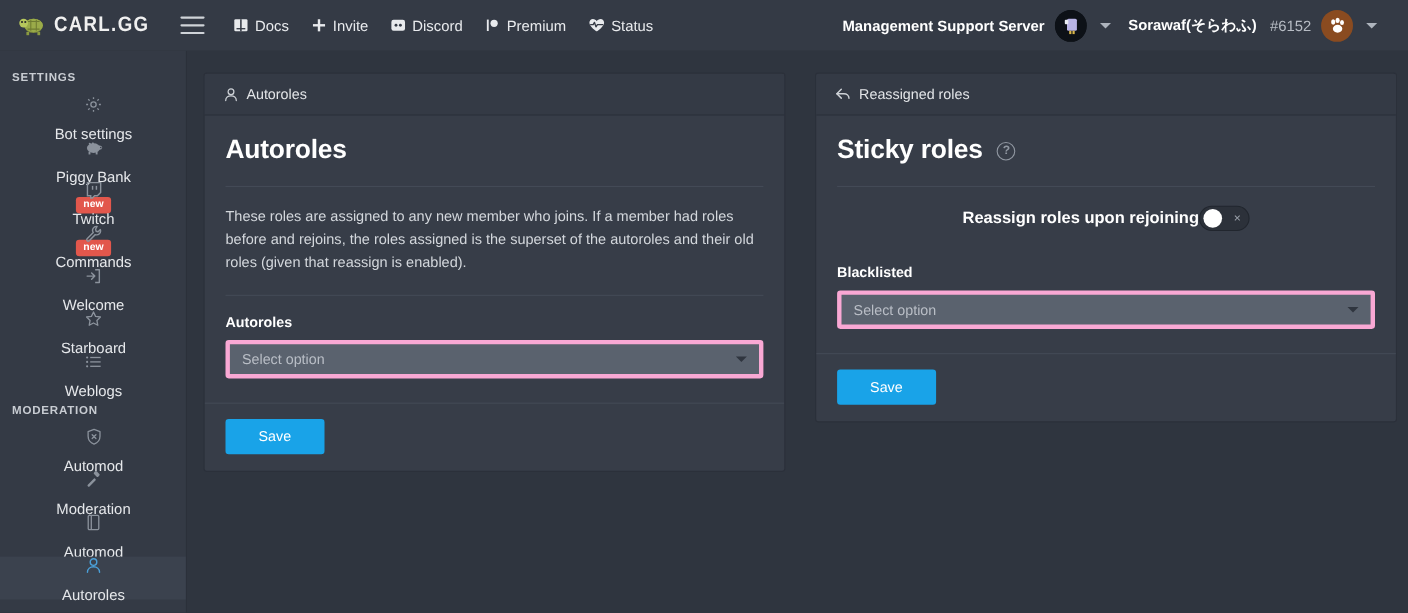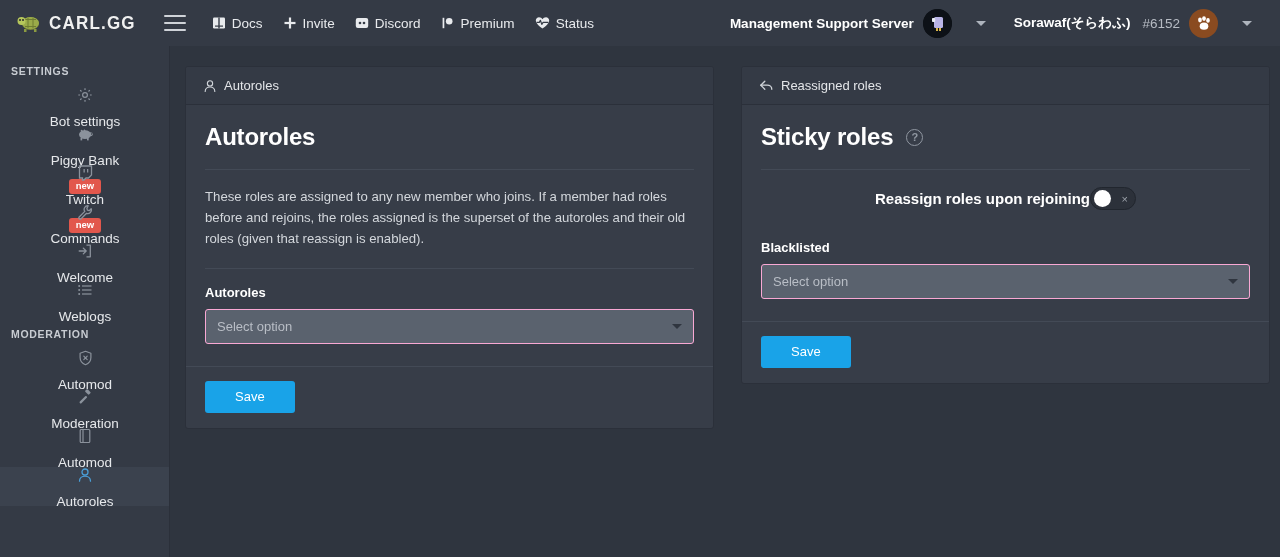--- a/index.html
+++ b/index.html
@@ -35,21 +35,21 @@
   .hamburger span { display:block; height: 2px; background: #cfd3d8; border-radius: 1px; }
 
   .nav { display: flex; align-items: center; gap: 20px; }
   .nav-item {
     display: flex; align-items: center; gap: 6px;
     font-size: 13.5px; color: #e8eaed; cursor: pointer; white-space: nowrap;
   }
   .nav-item svg { display: block; }
 
   .topbar-right {
-    margin-left: auto; display: flex; align-items: center; gap: 12px;
+    margin-left: auto; display: flex; align-items: center; gap: 0;
   }
   .server-block, .user-block { display: flex; align-items: center; gap: 9px; }
   .server-name { font-size: 13.5px; font-weight: 700; color: #ffffff; }
   .server-avatar {
     width: 29px; height: 29px; border-radius: 50%;
     background: #0d1117; display:flex; align-items:center; justify-content:center;
     overflow: hidden;
   }
   .caret {
     width: 0; height: 0; margin: 0 16px 0 12px;
@@ -139,21 +139,21 @@
     margin-bottom: 18px;
   }
   .desc-divider { height: 1px; background: #434a56; margin-bottom: 16px; }
 
   .field-label {
     font-size: 13px; font-weight: 700; color: #ffffff;
     margin-bottom: 9px;
   }
   .select {
     height: 35px; background: #5a626e;
-    border: 1px solid #f9a8d4; border-radius: 3px;
+    border: 4px solid #f9a8d4; border-radius: 3px;
     display: flex; align-items: center; justify-content: space-between;
     padding: 0 11px; cursor: pointer;
   }
   .select .placeholder { font-size: 13px; color: #b9bec6; }
   .select .sel-caret {
     width: 0; height: 0;
     border-left: 5px solid transparent; border-right: 5px solid transparent;
     border-top: 5px solid #2f353f;
   }
   .field-block { padding-bottom: 22px; }
@@ -352,20 +352,28 @@
     <div class="side-item">
       <span class="s-ico">
         <svg width="16" height="16" viewBox="0 0 16 16" fill="none" stroke="currentColor" stroke-width="1.3">
             <path d="M9.5 2.2H13.3v11.6H9.5" stroke-linejoin="round"></path>
             <path d="M2.2 8h7M6.3 5.1L9.2 8l-2.9 2.9" stroke-linecap="round" stroke-linejoin="round"></path>
           </svg>
       </span>
       <span class="s-label">Welcome</span>
     </div>
 
+    <div class="side-item">
+      <span class="s-ico">
+        <svg width="16" height="16" viewBox="0 0 16 16" fill="none" stroke="currentColor" stroke-width="1.2">
+            <path d="M8 1.6l1.9 4 4.4.6-3.2 3.1.8 4.4L8 11.6l-3.9 2.1.8-4.4L1.7 6.2l4.4-.6z" stroke-linejoin="round"></path>
+          </svg>
+      </span>
+      <span class="s-label">Starboard</span>
+    </div>
 
     <div class="side-item">
       <span class="s-ico">
         <svg width="16" height="16" viewBox="0 0 16 16">
             <circle cx="2.2" cy="4" r="1" fill="currentColor"></circle>
             <circle cx="2.2" cy="8" r="1" fill="currentColor"></circle>
             <circle cx="2.2" cy="12" r="1" fill="currentColor"></circle>
             <rect x="5" y="3.4" width="9.5" height="1.2" fill="currentColor"></rect>
             <rect x="5" y="7.4" width="9.5" height="1.2" fill="currentColor"></rect>
             <rect x="5" y="11.4" width="9.5" height="1.2" fill="currentColor"></rect>

